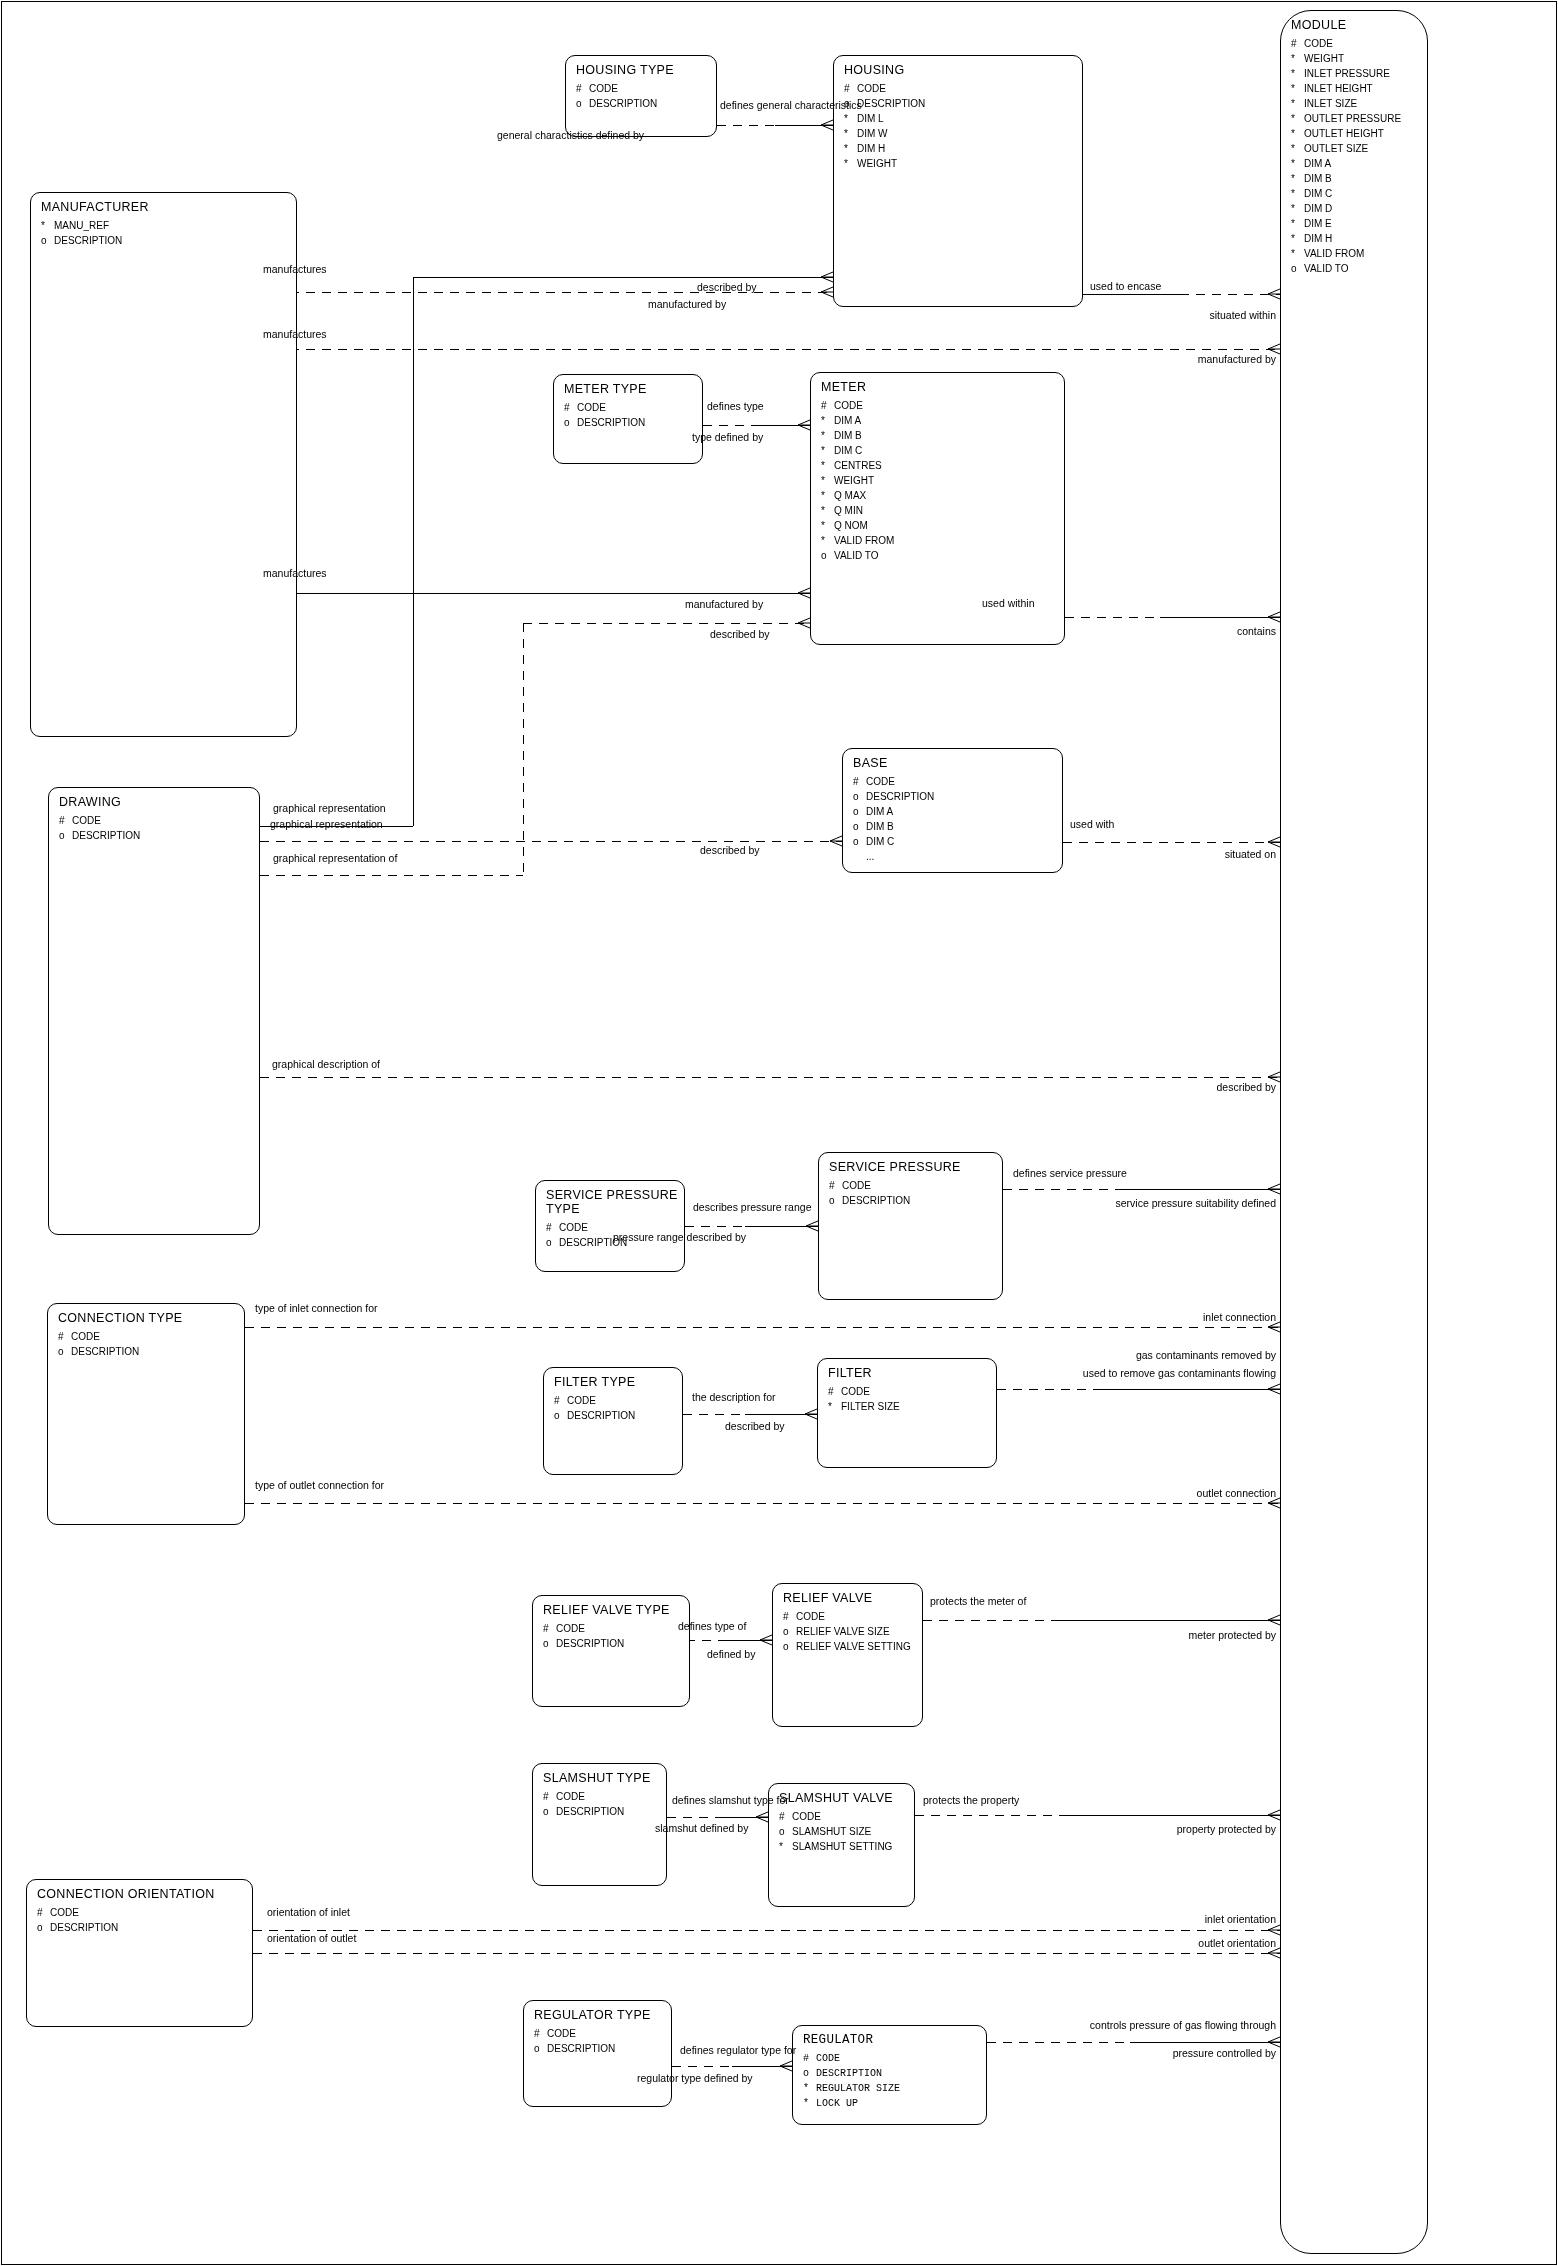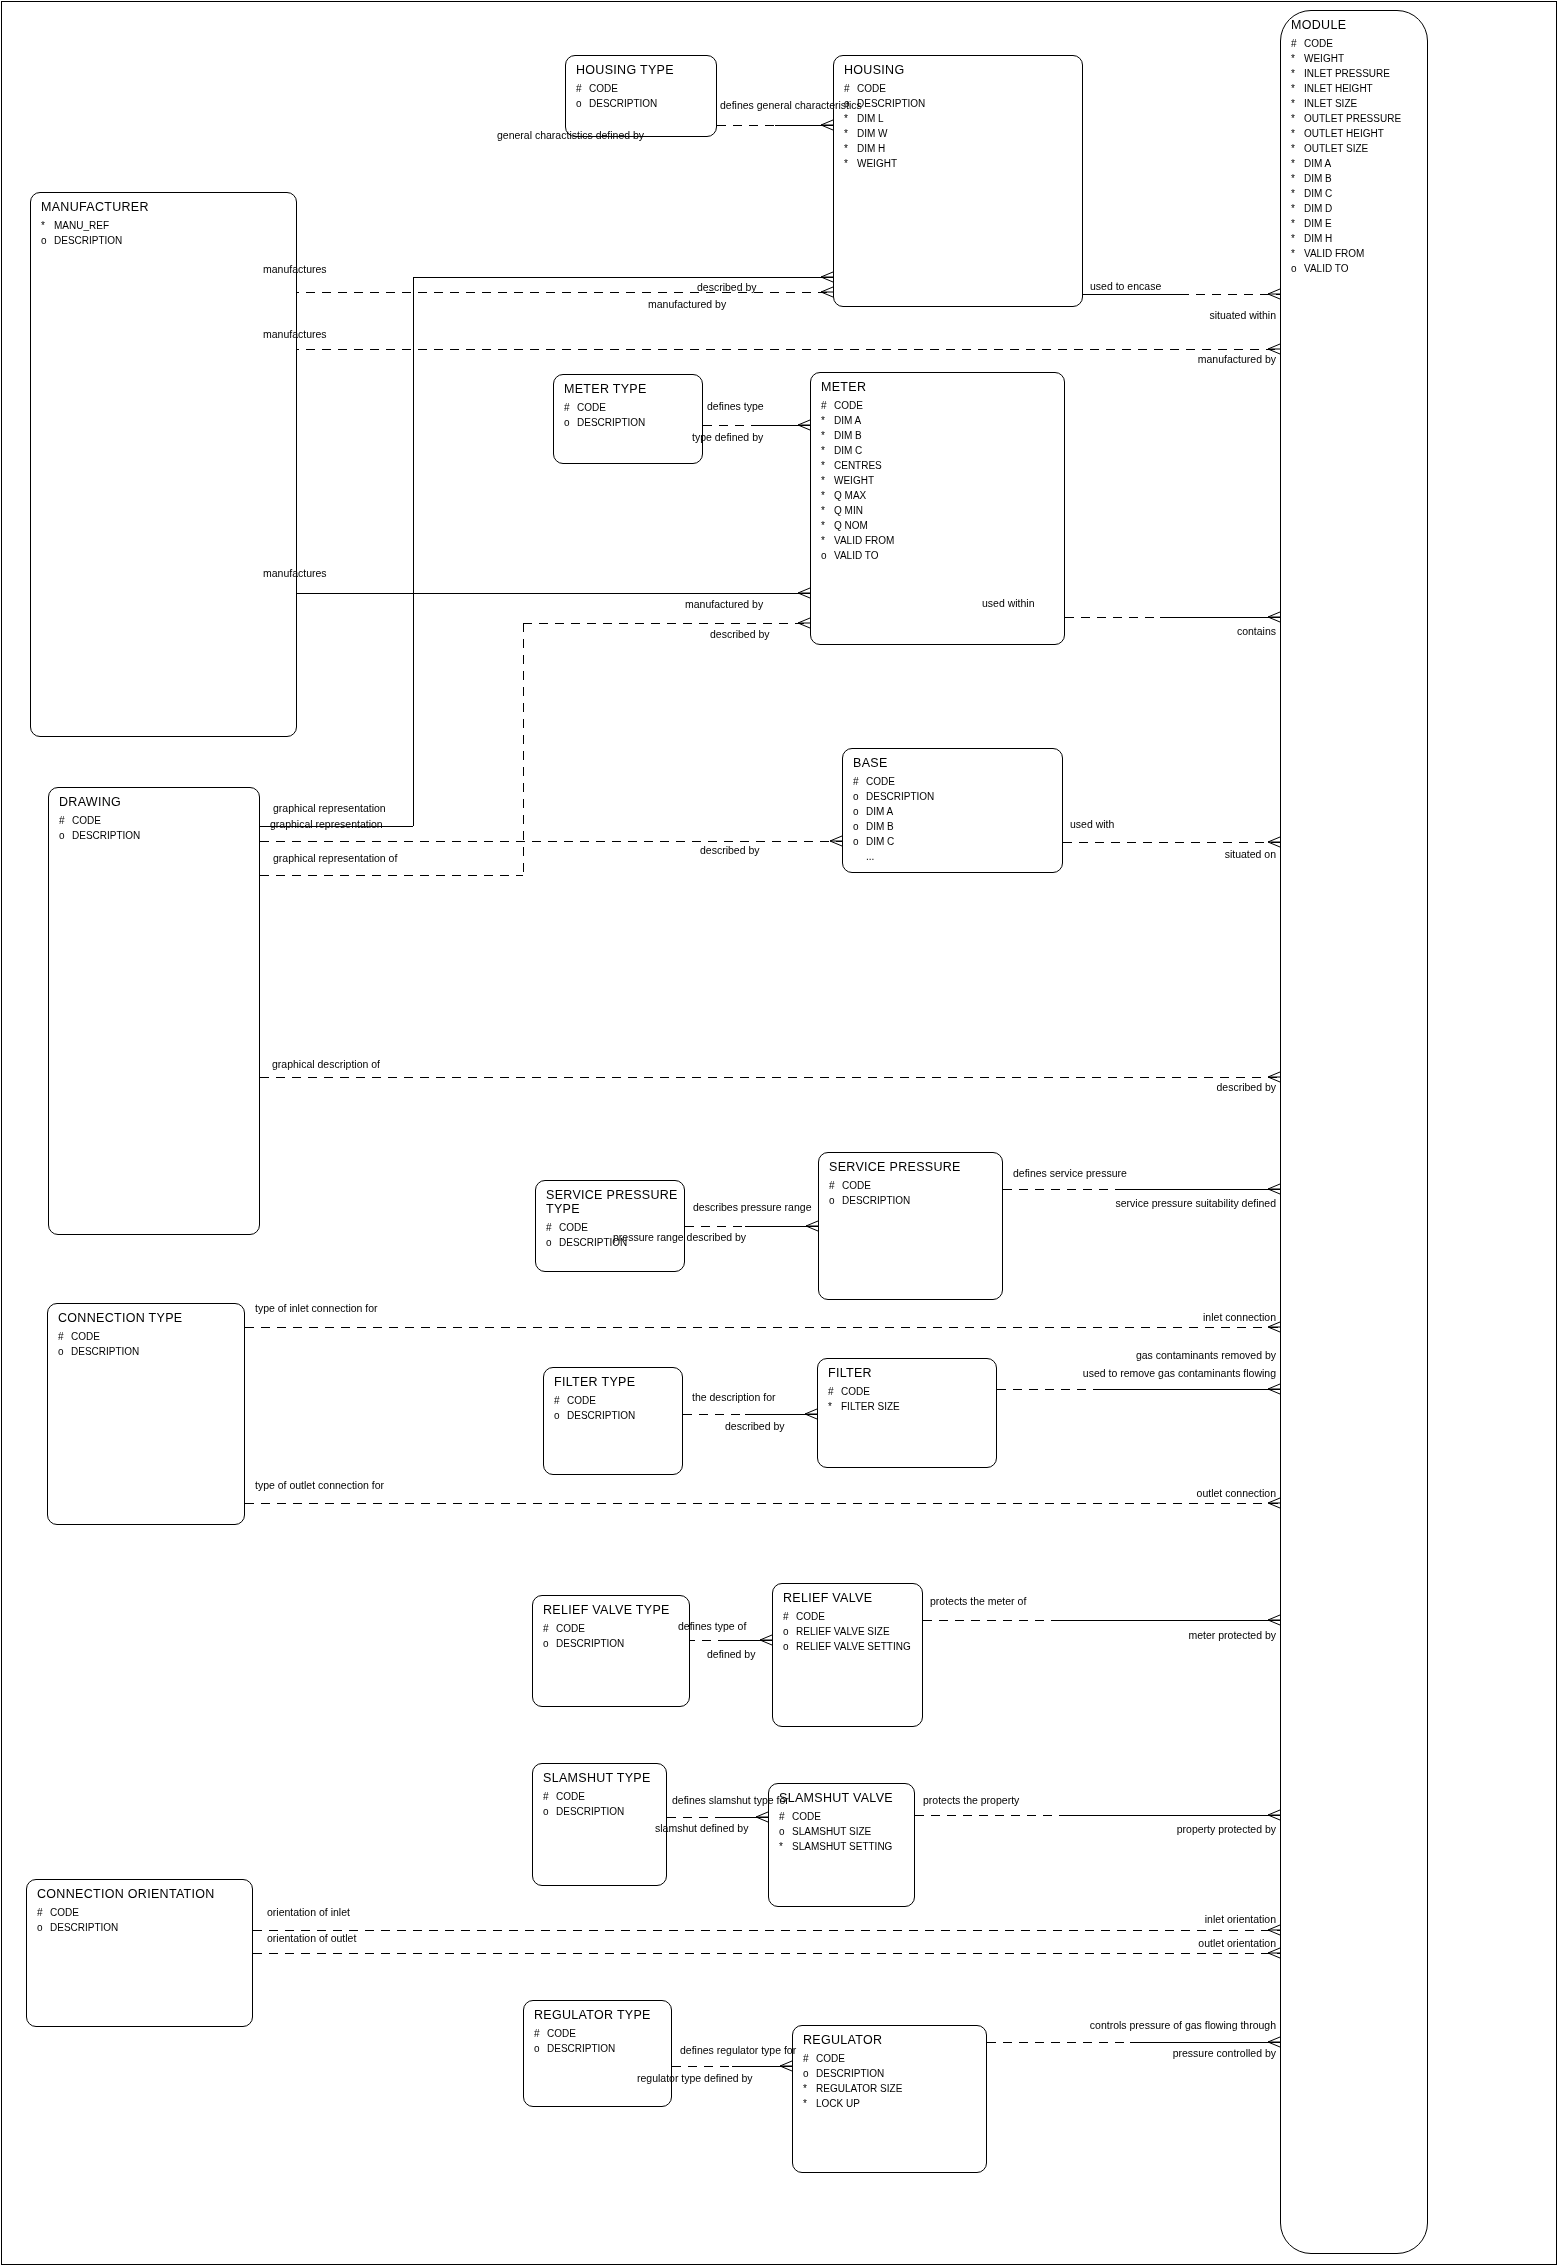--- a/index.html
+++ b/index.html
@@ -322,21 +322,21 @@
       <div class="entity" style="left: 26px; top: 1879px; width: 227px; height: 148px;">
         <div class="etitle">CONNECTION ORIENTATION</div>
         <div class="attr"><span class="p">#</span><span>CODE</span></div>
         <div class="attr"><span class="p">o</span><span>DESCRIPTION</span></div>
       </div>
       <div class="entity" style="left: 523px; top: 2000px; width: 149px; height: 107px;">
         <div class="etitle">REGULATOR TYPE</div>
         <div class="attr"><span class="p">#</span><span>CODE</span></div>
         <div class="attr"><span class="p">o</span><span>DESCRIPTION</span></div>
       </div>
-      <div class="entity" style="left: 792px; top: 2025px; width: 195px; height: 148px;">
+      <div class="entity" style="left: 792px; top: 2025px; width: 195px; height: 100px; font-family: Liberation Mono, monospace;">
         <div class="etitle">REGULATOR</div>
         <div class="attr"><span class="p">#</span><span>CODE</span></div>
         <div class="attr"><span class="p">o</span><span>DESCRIPTION</span></div>
         <div class="attr"><span class="p">*</span><span>REGULATOR SIZE</span></div>
         <div class="attr"><span class="p">*</span><span>LOCK UP</span></div>
       </div>
     </div>
   <div id="labels-layer">
       <div class="lbl" style="left: 263px; top: 262px;">manufactures</div>
       <div class="lbl" style="left: 263px; top: 327px;">manufactures</div>

